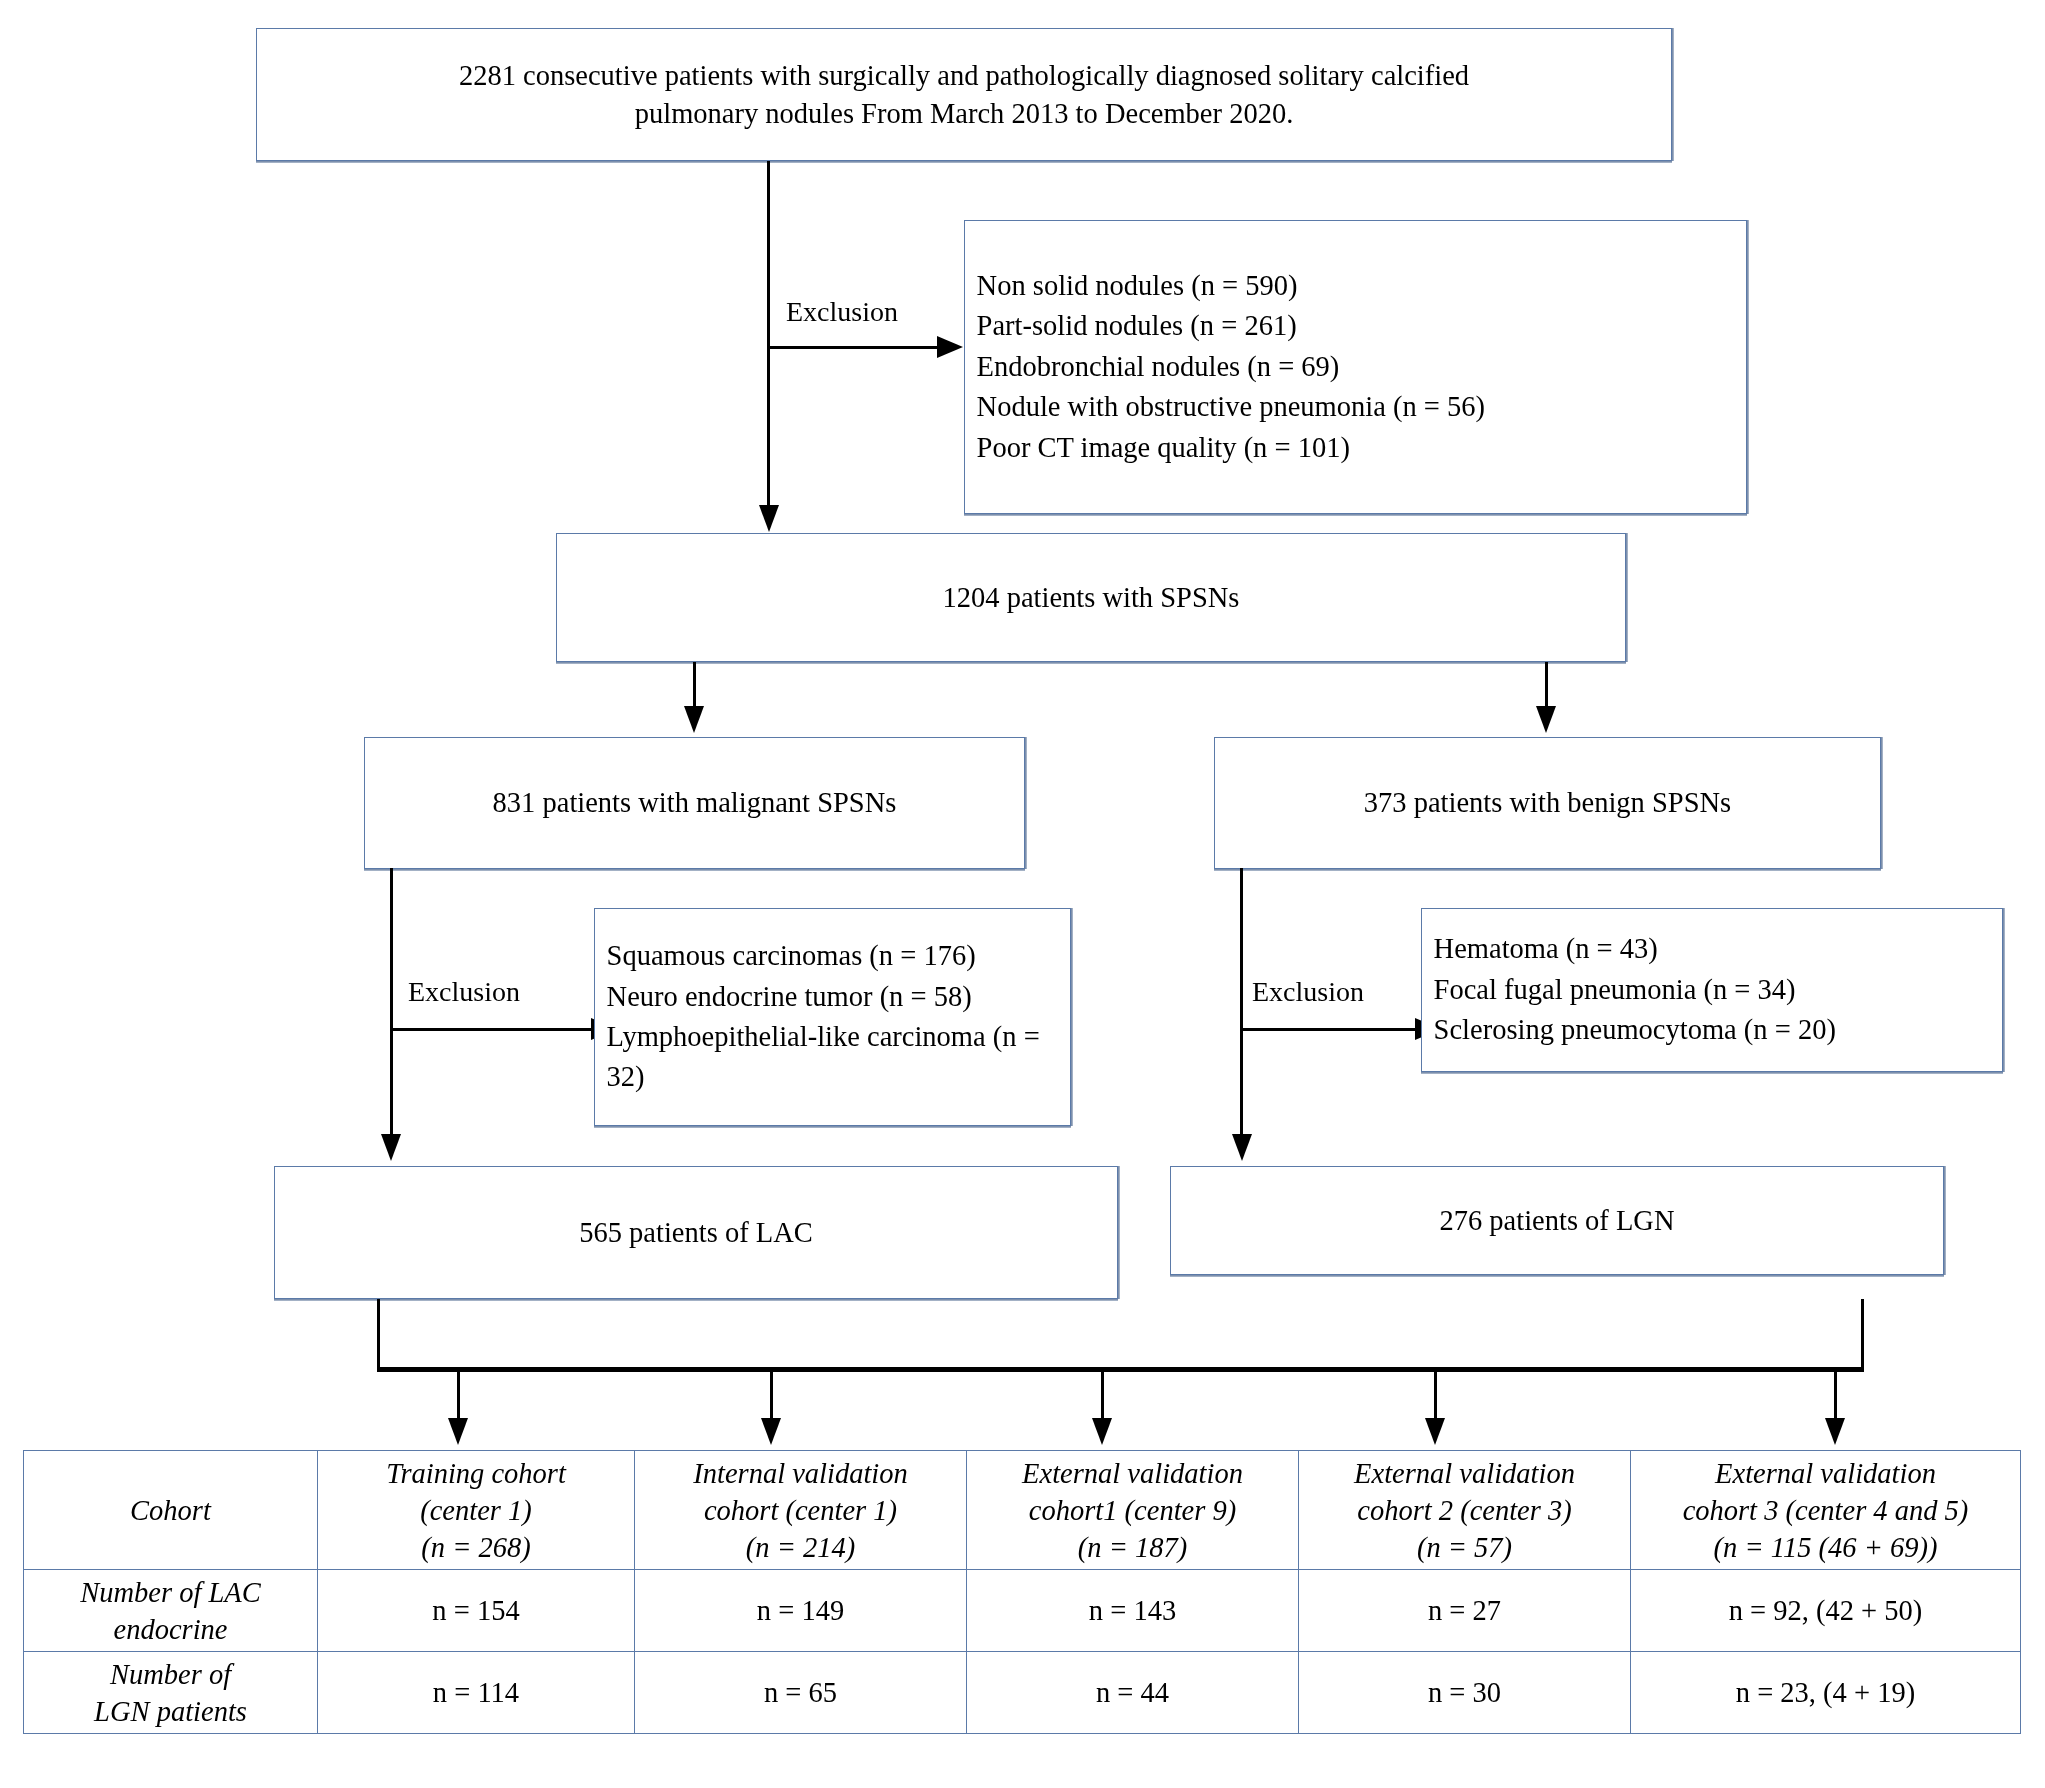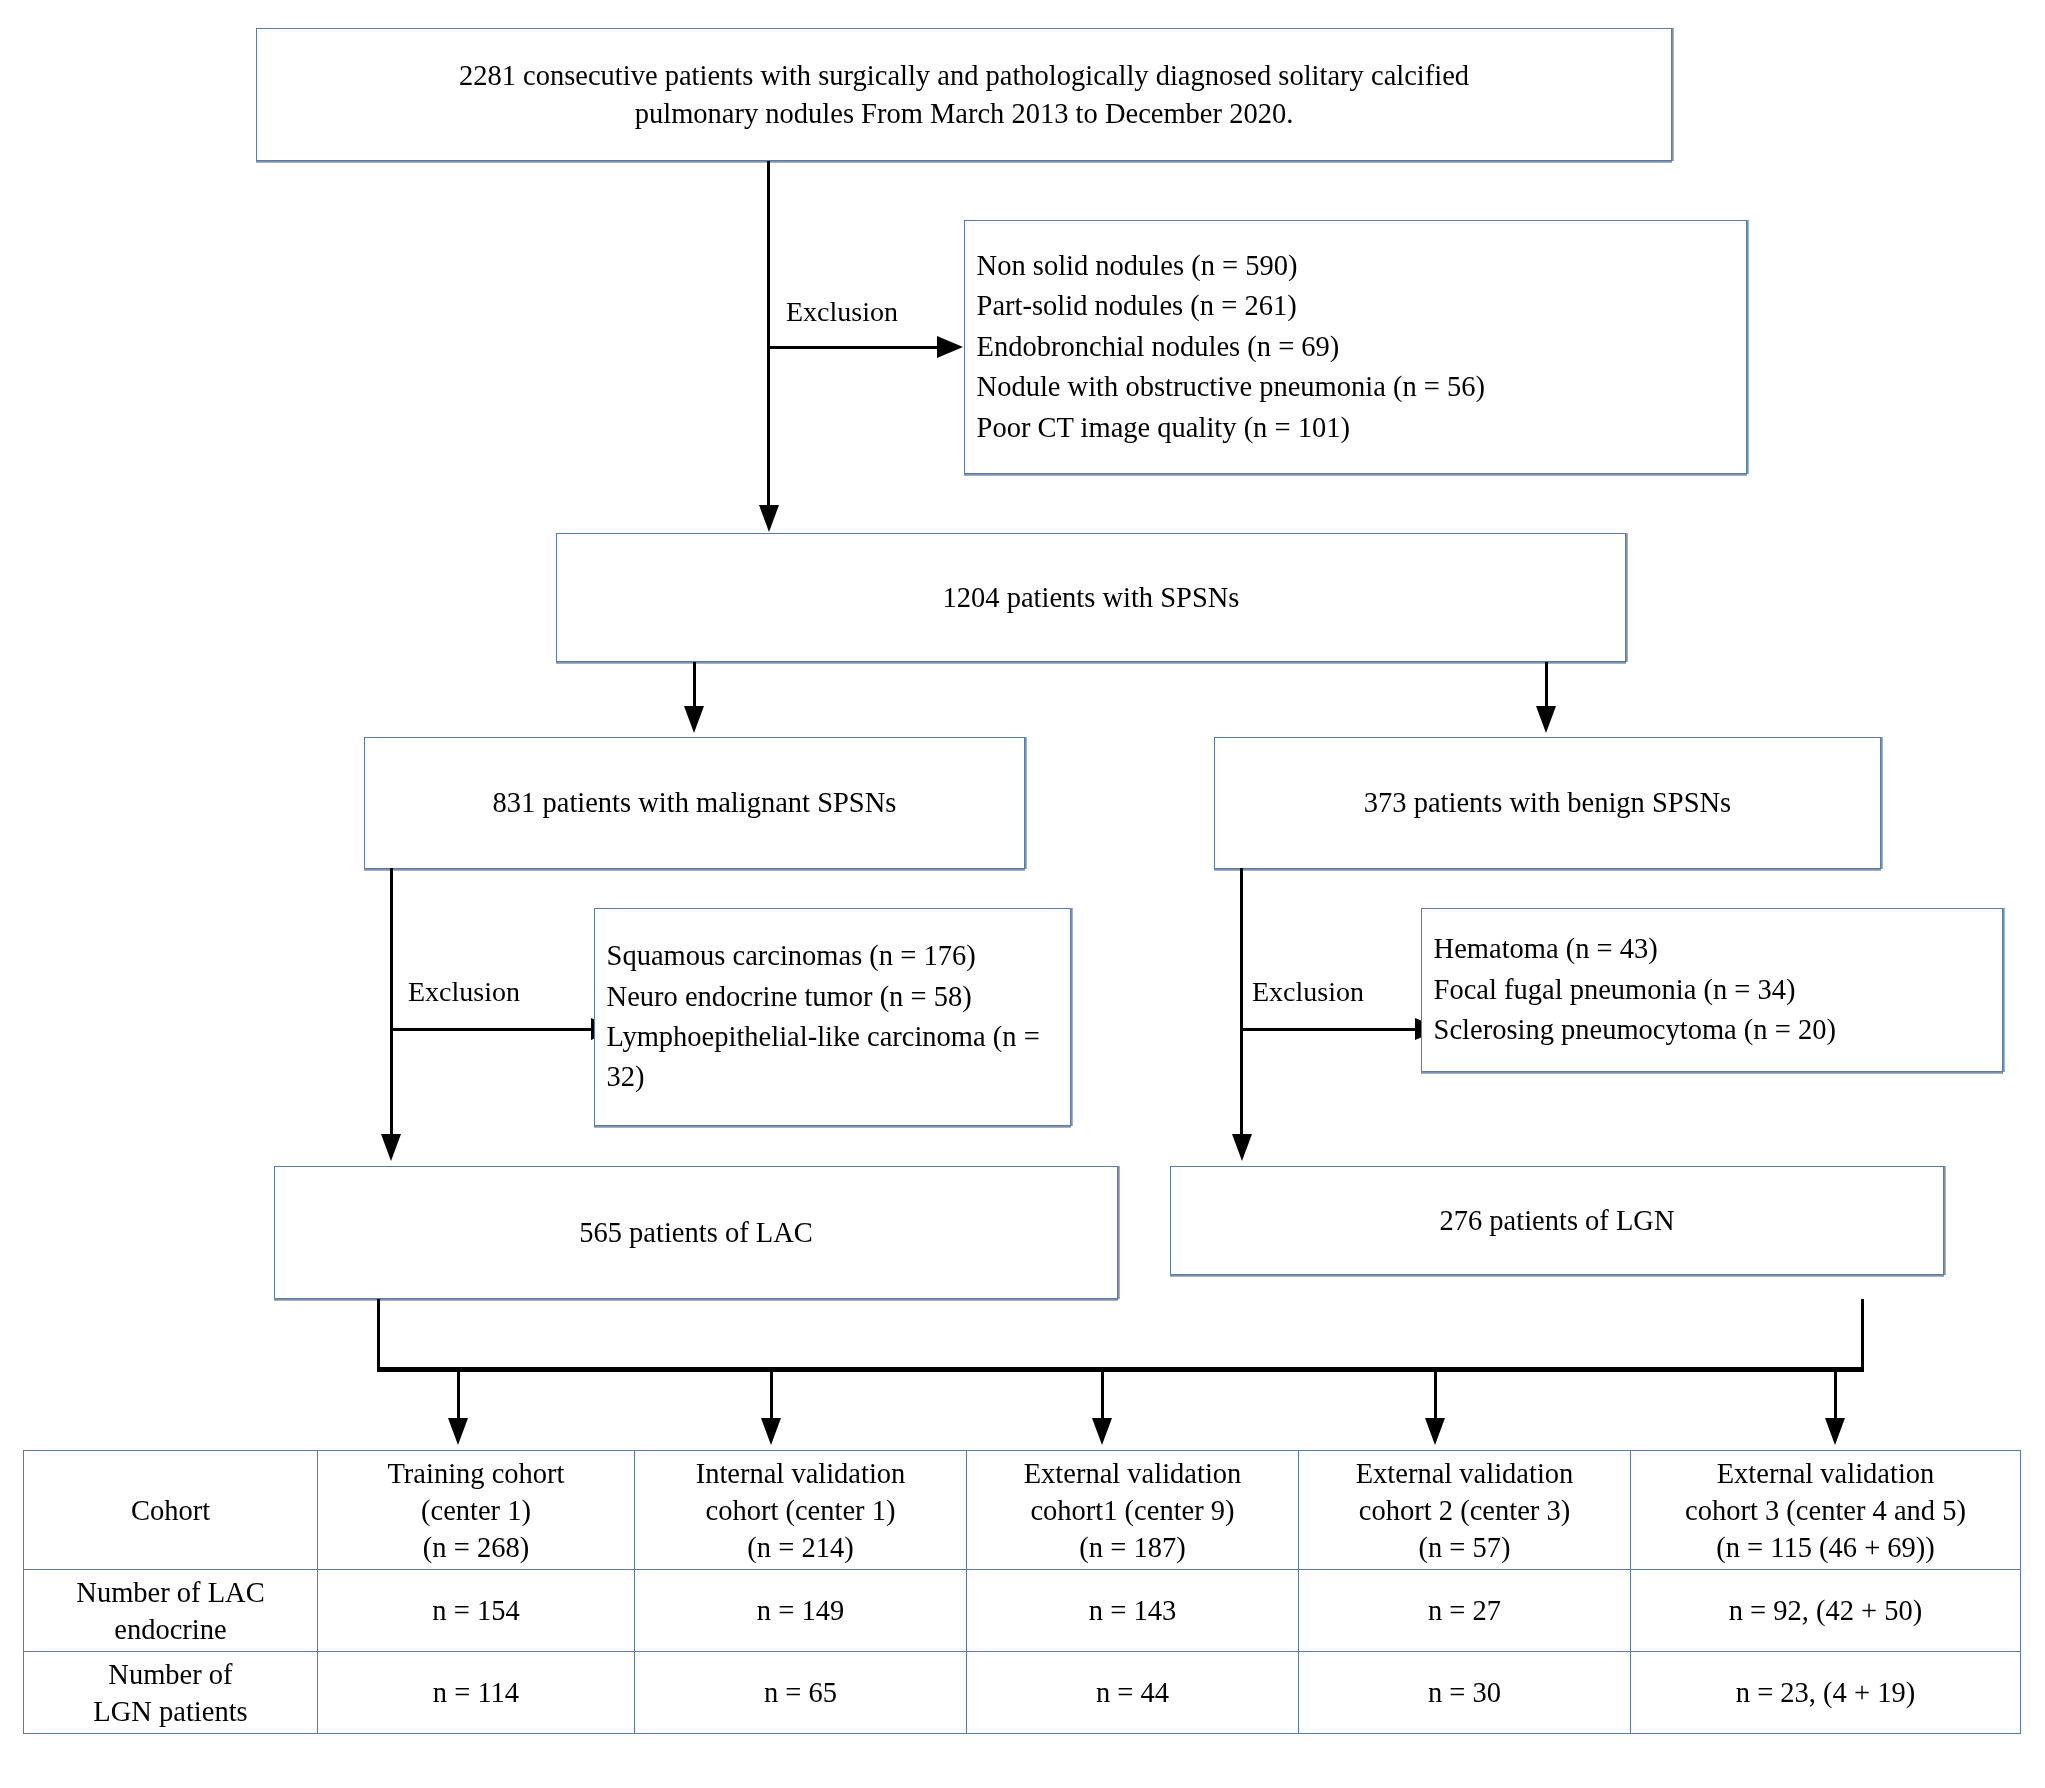--- a/index.html
+++ b/index.html
@@ -53,42 +53,42 @@
     table-layout:fixed;
   }
   table.cohort td {
     border:1.7px solid #5b7aa8;
     text-align:center;
     vertical-align:middle;
     font-size:28.5px;
     line-height:1.30;
     padding:3.5px 4.7px;
   }
-  table.cohort td .sub { display:block; }
+  table.cohort td .sub { display:block;font-style:italic; }
 </style>
 </head>
 <body>
 
 <div id="stage">
 
   <div class="node shadow" style="left:256px; top:28px; width:1416px; height:133px;">
     <div class="ctext">
       <span>2281 consecutive patients with surgically and pathologically diagnosed  solitary calcified</span><br>
       <span>pulmonary nodules From March 2013 to December 2020.</span>
     </div>
   </div>
 
   <div class="vline" style="left:767px; top:161px; height:348px;"></div>
   <div class="arrow-down" style="left:759px; top:505px;"></div>
 
   <div class="hline" style="left:769px; top:346px; width:170px;"></div>
   <div class="arrow-right" style="left:937px; top:336px;"></div>
   <div class="excl-label" style="left:786px; top:298px;">Exclusion</div>
 
-  <div class="node shadow" style="left:964px; top:220px; width:783px; height:254px; justify-content:flex-start;">
+  <div class="node shadow" style="left:964px; top:220px; width:783px; height:294px; justify-content:flex-start;">
     <div class="ltext">
       <div class="line">Non solid nodules (n = 590)</div>
       <div class="line">Part-solid nodules (n = 261)</div>
       <div class="line">Endobronchial nodules (n = 69)</div>
       <div class="line">Nodule with obstructive pneumonia (n = 56)</div>
       <div class="line">Poor CT image quality (n = 101)</div>
     </div>
   </div>
 
   <div class="node shadow" style="left:556px; top:533px; width:1070px; height:129px;">

